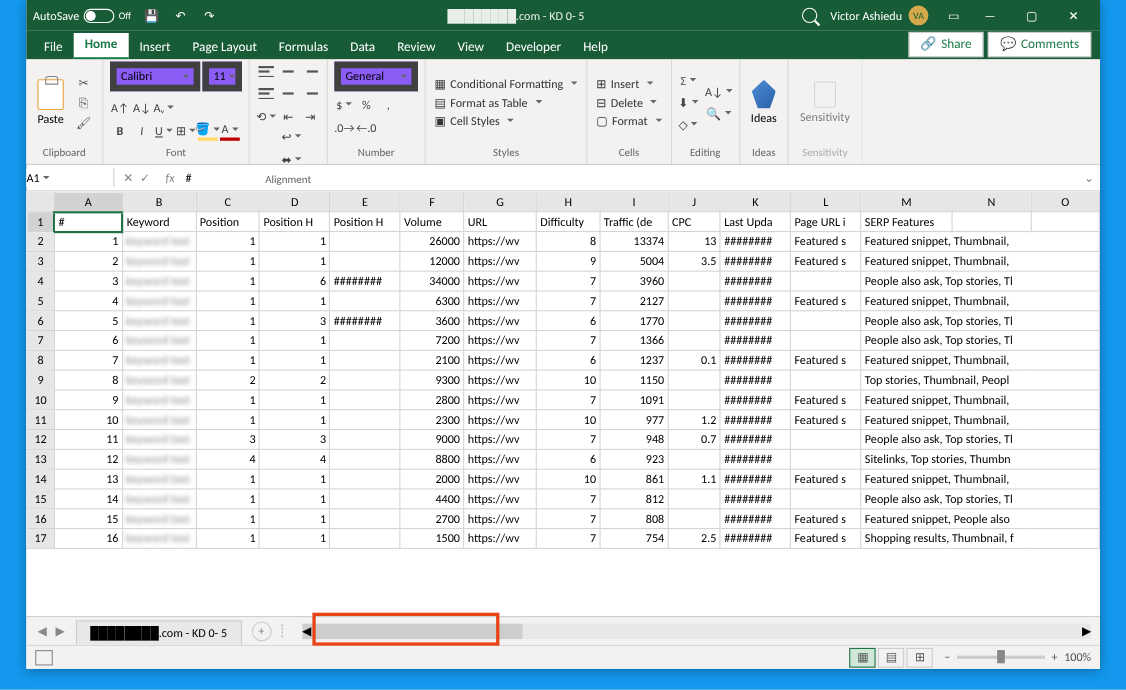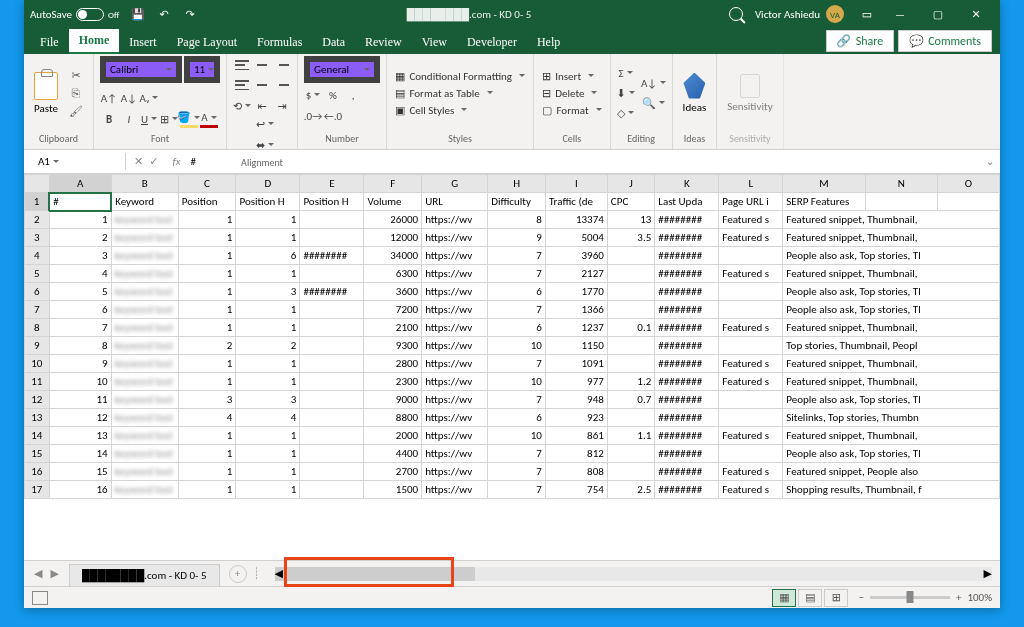--- a/index.html
+++ b/index.html
@@ -13,21 +13,21 @@
 .qat span, .winctl span { width:22px; height:22px; display:flex; align-items:center; justify-content:center; cursor:pointer;}
 .doctitle { flex:1; text-align:center; opacity:.9;}
 .winctl { display:flex; gap:2px;}
 .winctl span{ width:36px;}
 .search-ico { width:14px;height:14px;border:1.5px solid #fff;border-radius:50%;position:relative;margin-right:12px;}
 .search-ico::after{content:"";position:absolute;width:6px;height:1.5px;background:#fff;transform:rotate(45deg);right:-4px;bottom:-1px;}
 .user { display:flex; align-items:center; gap:6px; margin-right:8px;}
 .avatar { width:18px;height:18px;background:#d4a84b;border-radius:50%;font-size:9px;display:flex;align-items:center;justify-content:center;color:#185c37;}
 
 .tabs { background:#185c37; color:#fff; height:26px; display:flex; align-items:flex-end; font-size:12px; padding:0 6px;}
-.tab { padding:4px 10px; cursor:pointer;font-family:Liberation Serif, serif;}
+.tab { padding:4px 10px; cursor:pointer;}
 .tab.active { background:#fff; color:#1a7a47; font-weight:600; border-bottom:2px solid #1a7a47;}
 .tabs .spacer{flex:1;}
 .share-btn,.comments-btn{background:#fff;color:#1a7a47;padding:3px 10px;margin:0 2px 2px;border:1px solid #ccc;font-size:12px;cursor:pointer;display:flex;align-items:center;gap:4px;}
 
 .ribbon { background:#f3f2f1; height:96px; border-bottom:1px solid #d0d0d0; display:flex; font-size:11px;}
 .group { border-right:1px solid #d8d8d8; padding:2px 6px; display:flex; flex-direction:column;}
 .group-body{flex:1;display:flex;align-items:center;gap:3px;}
 .group-label{text-align:center;color:#666;font-size:10px;padding:2px 0;position:relative;}
 .bigbtn{display:flex;flex-direction:column;align-items:center;gap:2px;padding:2px 4px;cursor:pointer;}
 .clip-ico{width:24px;height:28px;border:1.5px solid #e8a23b;border-radius:2px;position:relative;background:#fff;}
@@ -48,21 +48,21 @@
 .lines span{height:1.5px;background:#555;}
 .lines.l span:nth-child(2){width:70%;}
 .lines.c span{margin:0 auto;}.lines.c span:nth-child(2){width:70%;}
 .lines.r span{margin-left:auto;}.lines.r span:nth-child(2){width:70%;}
 .stack{display:flex;flex-direction:column;gap:2px;}
 .linkish{color:#333;cursor:pointer;padding:1px 2px;display:flex;align-items:center;gap:4px;}
 .ideas-ico{width:22px;height:26px;background:linear-gradient(135deg,#4f8bd6,#2861a8);clip-path:polygon(50% 0,100% 40%,75% 100%,25% 100%,0 40%);}
 .sens-ico{width:20px;height:24px;border:1.5px solid #bbb;border-radius:2px;}
 
 .fbar{height:24px;border-bottom:1px solid #d0d0d0;display:flex;align-items:center;font-size:11px;}
-.namebox{width:102px;border-right:1px solid #d0d0d0;padding:2px 14px;background:#fff;}
+.namebox{width:80px;border-right:1px solid #d0d0d0;padding:2px 0;background:#fff;}
 .fxbtns{display:flex;gap:6px;padding:0 8px;color:#888;}
 .fxlabel{font-style:italic;color:#888;margin:0 6px;}
 .fxinput{flex:1;padding:2px 4px;}
 .fxexpand{width:20px;text-align:center;color:#888;cursor:pointer;}
 
 .grid-area{flex:1;overflow:hidden;position:relative;background:#fff;}
 table{border-collapse:collapse;font-size:11px;width:100%;}
 th,td{border:1px solid #d4d4d4;height:18px;padding:0 3px;white-space:nowrap;overflow:hidden;}
 th{background:#e6e6e6;font-weight:normal;text-align:center;position:relative;}
 .rowh{background:#e6e6e6;text-align:center;width:24px;}

